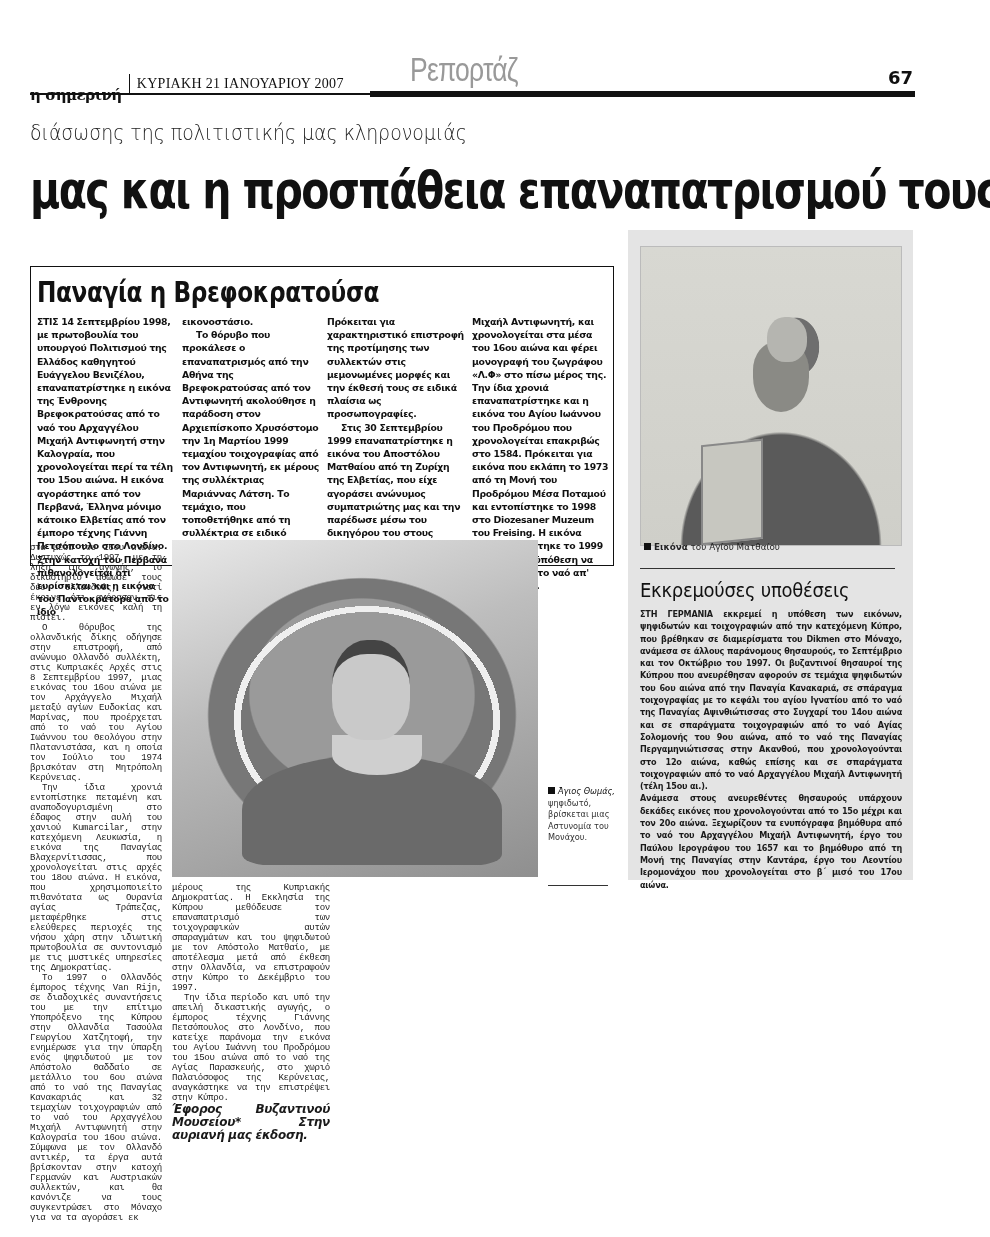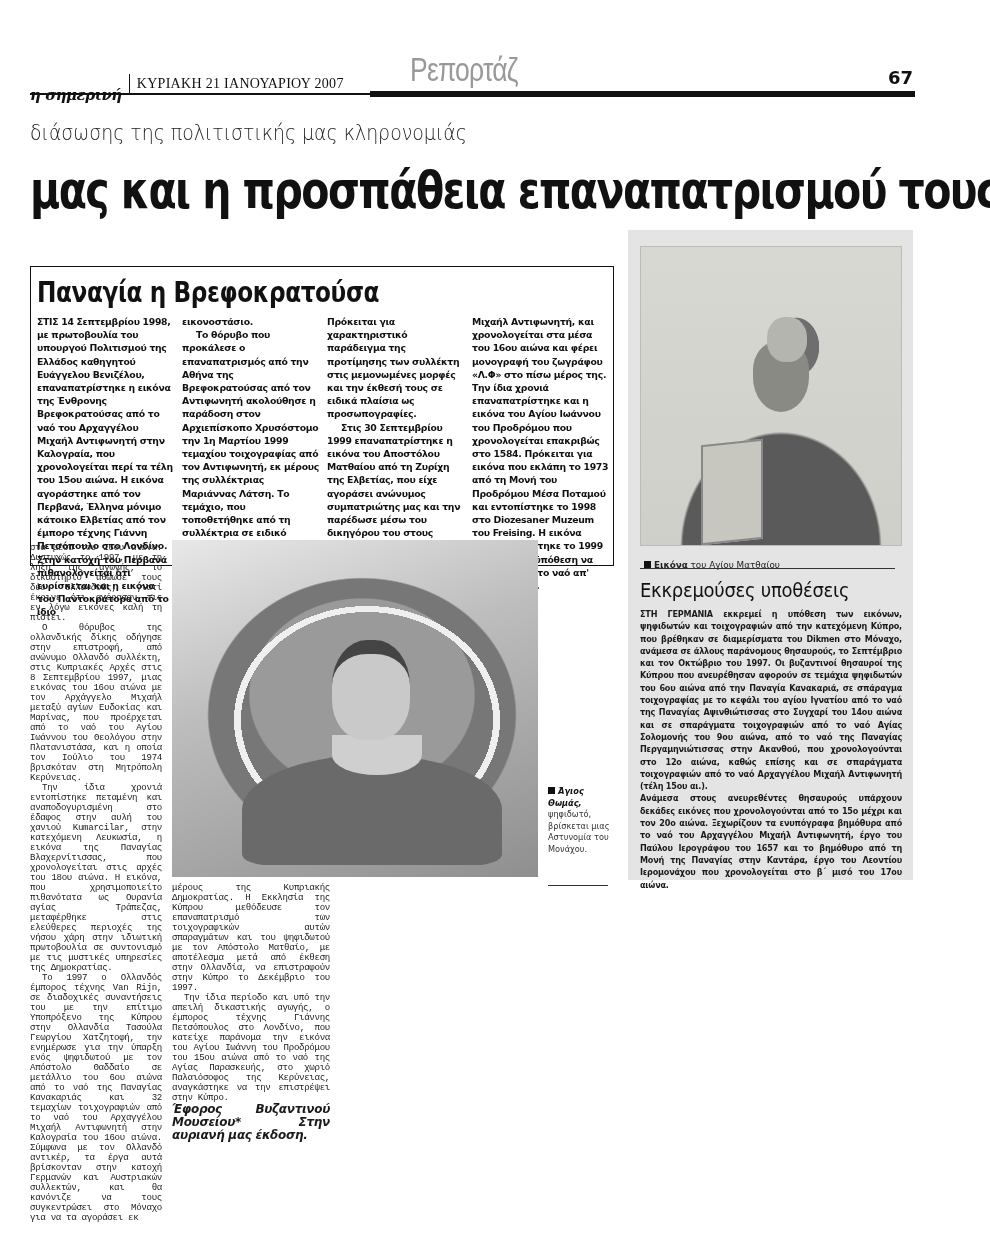--- a/index.html
+++ b/index.html
@@ -1,21 +1,21 @@
 <!DOCTYPE html>
 <html><head>
 <meta charset="utf-8">
 <style>
   * { box-sizing: border-box; margin: 0; padding: 0; }
   html, body { width: 990px; height: 1237px; background: #ffffff; overflow: hidden; }
   body { position: relative; font-family: "DejaVu Serif", serif; color: #111; }
 
   
   .masthead { position: absolute; left: 30px; top: 64px; display: flex; align-items: center; }
-  .logo { font-family: "DejaVu Serif", serif; font-style: italic; font-weight: bold; font-size: 15px; letter-spacing: -0.5px; color: #111; margin-top: 22px; }
+  .logo { font-family: "DejaVu Serif", serif; font-weight: bold; font-size: 15px; letter-spacing: -0.5px; color: #111; margin-top: 22px; }
   .mast-sep { width: 1px; height: 20px; background: #111; margin: 0 7px; }
   .mast-date { font-family: "Liberation Serif", serif; font-size: 14px; letter-spacing: 0.3px; }
   .section-tag { position: absolute; left: 410px; top: 50px; font-family: "Liberation Sans", sans-serif; font-size: 34px; color: #999; transform: scaleX(0.78); transform-origin: left top; letter-spacing: -1px; }
   .page-num { position: absolute; left: 888px; top: 67px; font-family: "DejaVu Sans", sans-serif; font-size: 18px; font-weight: bold; }
   .rule-thin { position: absolute; left: 30px; top: 93px; width: 340px; height: 2px; background: #111; }
   .rule-thick { position: absolute; left: 370px; top: 91px; width: 545px; height: 6px; background: #111; }
 
   .kicker { position: absolute; left: 30px; top: 120px; font-family: "DejaVu Sans", sans-serif; font-size: 22px; font-weight: 300; color: #222; transform: scaleX(0.86); transform-origin: left top; }
   .headline { position: absolute; left: 30px; top: 162px; font-family: "DejaVu Sans", sans-serif; font-weight: bold; font-size: 52px; letter-spacing: -2px; line-height: 56px; transform: scaleX(0.79); transform-origin: left top; white-space: nowrap; }
 
@@ -29,21 +29,21 @@
   
   .side-panel { position: absolute; left: 628px; top: 230px; width: 285px; height: 650px; background: #e4e4e4; }
   .icon-photo { position: absolute; left: 12px; top: 16px; width: 262px; height: 300px; background:
       radial-gradient(ellipse 38px 48px at 155px 100px, #6e6e6e 0 60%, transparent 62%),
       radial-gradient(ellipse 140px 160px at 140px 300px, #5a5a5a 0 70%, transparent 72%),
       linear-gradient(180deg, #d8d8d2 0%, #cfcfc9 100%);
     border: 1px solid #bbb; overflow: hidden; }
   .icon-photo .book { position: absolute; left: 60px; top: 195px; width: 62px; height: 100px; background: #c7c7c0; border: 2px solid #888; transform: skewY(-6deg); }
   .icon-photo .beard { position: absolute; left: 112px; top: 95px; width: 56px; height: 70px; border-radius: 40% 40% 50% 50%; background: #8a8a85; }
   .icon-photo .face { position: absolute; left: 126px; top: 70px; width: 40px; height: 45px; border-radius: 45%; background: #b5b5b0; }
-  .caption1 { position: absolute; left: 16px; top: 330px; font-family: "DejaVu Sans", sans-serif; font-size: 8.8px; color: #222; }
+  .caption1 { position: absolute; left: 16px; top: 312px; font-family: "DejaVu Sans", sans-serif; font-size: 8.8px; color: #222; }
   .caption1 b { font-weight: bold; }
   .sq { display: inline-block; width: 7px; height: 7px; background: #111; margin-right: 3px; vertical-align: 0; }
   .side-rule { position: absolute; left: 12px; top: 338px; width: 255px; height: 1px; background: #333; }
   .side-title { position: absolute; left: 12px; top: 348px; font-family: "DejaVu Sans", sans-serif; font-size: 20px; letter-spacing: -0.3px; color: #111; transform: scaleX(0.9); transform-origin: left top; white-space: nowrap; }
   .side-body { position: absolute; left: 12px; top: 378px; width: 262px; }
   .side-body p { font-family: "DejaVu Sans", sans-serif; font-weight: bold; font-size: 8.1px; line-height: 12.3px; text-align: justify; letter-spacing: -0.2px; color: #1a1a1a; }
 
   
   .col-left { position: absolute; left: 30px; top: 543px; width: 132px; }
   .col-left p, .col-mid p { font-family: Liberation Mono, monospace; font-size: 9.1px; line-height: 10px; text-align: justify; letter-spacing: -0.3px; color: #1a1a1a; }
@@ -55,21 +55,21 @@
   .mosaic { position: absolute; left: 172px; top: 540px; width: 366px; height: 337px; overflow: hidden; background:
       radial-gradient(ellipse 175px 150px at 195px 180px, transparent 0 72%, #efefef 72% 76%, transparent 76%),
       radial-gradient(ellipse 140px 120px at 190px 155px, #9a9a9a 0 80%, transparent 81%),
       radial-gradient(ellipse 180px 160px at 190px 175px, #777 0 85%, transparent 86%),
       linear-gradient(160deg, #e8e8e8 0%, #bdbdbd 40%, #8f8f8f 100%); }
   .mosaic .head { position: absolute; left: 160px; top: 100px; width: 78px; height: 100px; border-radius: 45% 45% 40% 40%; background: #c9c9c9; border-top: 14px solid #444; }
   .mosaic .body-shape { position: absolute; left: 70px; top: 215px; width: 260px; height: 110px; border-radius: 50% 50% 10% 10%; background: #6a6a6a; }
   .mosaic .neck { position: absolute; left: 160px; top: 195px; width: 90px; height: 40px; background: #cfcfcf; border-radius: 0 0 50% 50%; }
 
   .caption2 { position: absolute; left: 548px; top: 786px; width: 68px; font-family: "DejaVu Sans", sans-serif; font-size: 8.2px; line-height: 11.5px; color: #333; }
-  .caption2 b { font-weight: bold; font-style: italic; color: #111; }
+  .caption2 b { font-weight: normal; font-style: italic; color: #111; }
   .caption2-rule { position: absolute; left: 548px; top: 885px; width: 60px; height: 1px; background: #333; }
 </style>
 </head>
 <body>
 
 <div class="masthead">
   <span class="logo">η σημερινή</span>
   <span class="mast-sep"></span>
   <span class="mast-date">ΚΥΡΙΑΚΗ 21 ΙΑΝΟΥΑΡΙΟΥ 2007</span>
 </div>
@@ -85,21 +85,21 @@
   <div class="box-title">Παναγία η Βρεφοκρατούσα</div>
   <div class="box-cols">
     <div class="box-col">
       <p>ΣΤΙΣ 14 Σεπτεμβρίου 1998, με πρωτοβουλία του υπουργού Πολιτισμού της Ελλάδος καθηγητού Ευάγγελου Βενιζέλου, επαναπατρίστηκε η εικόνα της Ένθρονης Βρεφοκρατούσας από το ναό του Αρχαγγέλου Μιχαήλ Αντιφωνητή στην Καλογραία, που χρονολογείται περί τα τέλη του 15ου αιώνα. Η εικόνα αγοράστηκε από τον Περβανά, Έλληνα μόνιμο κάτοικο Ελβετίας από τον έμπορο τέχνης Γιάννη Πετσόπουλο στο Λονδίνο. Στην κατοχή του Περβανά πιθανολογείται ότι ευρίσκεται και η εικόνα του Παντοκράτορα από το ίδιο</p>
     </div>
     <div class="box-col">
       <p>εικονοστάσιο.</p>
       <p>Το θόρυβο που προκάλεσε ο επαναπατρισμός από την Αθήνα της Βρεφοκρατούσας από τον Αντιφωνητή ακολούθησε η παράδοση στον Αρχιεπίσκοπο Χρυσόστομο την 1η Μαρτίου 1999 τεμαχίου τοιχογραφίας από τον Αντιφωνητή, εκ μέρους της συλλέκτριας Μαριάννας Λάτση. Το τεμάχιο, που τοποθετήθηκε από τη συλλέκτρια σε ειδικό πλαίσιο από πλεξιγκλάς, απεικονίζει κεφάλι Αγγέλου που αποτοιχίστηκε από τη σύνθεση της Δευτέρας Παρουσίας και χρονολογείται στα τέλη του 15ου αιώνα.</p>
     </div>
     <div class="box-col">
-      <p>Πρόκειται για χαρακτηριστικό παράδειγμα της προτίμησης των συλλέκτη στις μεμονωμένες μορφές και την έκθεσή τους σε ειδικά πλαίσια ως προσωπογραφίες.</p>
+      <p>Πρόκειται για χαρακτηριστικό επιστροφή της προτίμησης των συλλεκτών στις μεμονωμένες μορφές και την έκθεσή τους σε ειδικά πλαίσια ως προσωπογραφίες.</p>
       <p>Στις 30 Σεπτεμβρίου 1999 επαναπατρίστηκε η εικόνα του Αποστόλου Ματθαίου από τη Ζυρίχη της Ελβετίας, που είχε αγοράσει ανώνυμος συμπατριώτης μας και την παρέδωσε μέσω του δικηγόρου του στους εκπροσώπους της Εκκλησίας της Κύπρου στο αεροδρόμιο της Ζυρίχης. Πρόκειται για εικόνα από τη Μεγάλη Δέηση του εικονοστασίου του Αρχαγγέλου</p>
     </div>
     <div class="box-col">
       <p>Μιχαήλ Αντιφωνητή, και χρονολογείται στα μέσα του 16ου αιώνα και φέρει μονογραφή του ζωγράφου «Λ.Φ» στο πίσω μέρος της.</p>
       <p style="text-indent:0">Την ίδια χρονιά επαναπατρίστηκε και η εικόνα του Αγίου Ιωάννου του Προδρόμου που χρονολογείται επακριβώς στο 1584. Πρόκειται για εικόνα που εκλάπη το 1973 από τη Μονή του Προδρόμου Μέσα Ποταμού και εντοπίστηκε το 1998 στο Diozesaner Muzeum του Freising. Η εικόνα επαναπατρίστηκε το 1999 υπό την προϋπόθεση να επιστραφεί στο ναό απ' όπου εκλάπη.</p>
     </div>
   </div>
 </div>
 
 <div class="side-panel">

